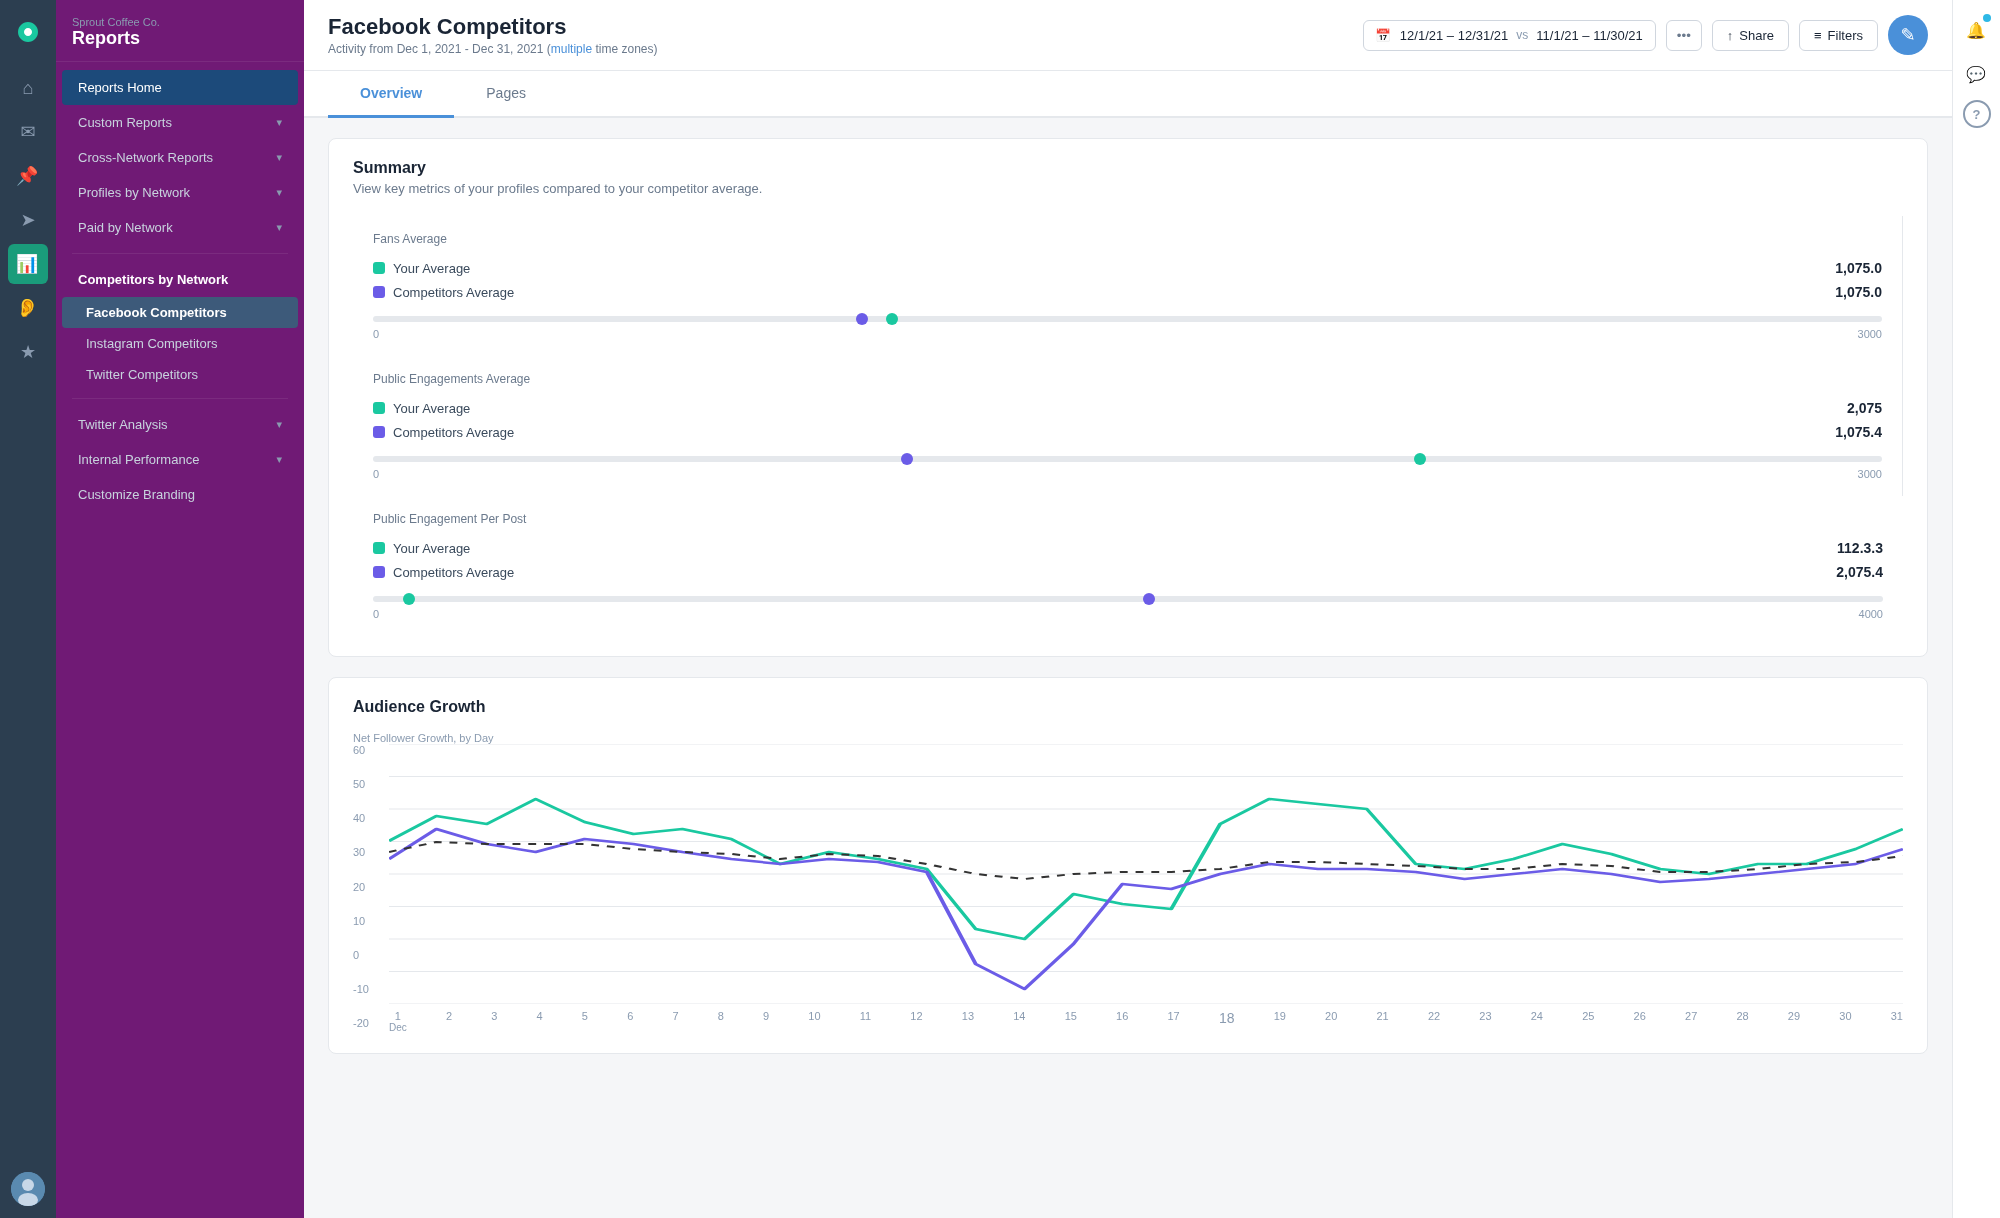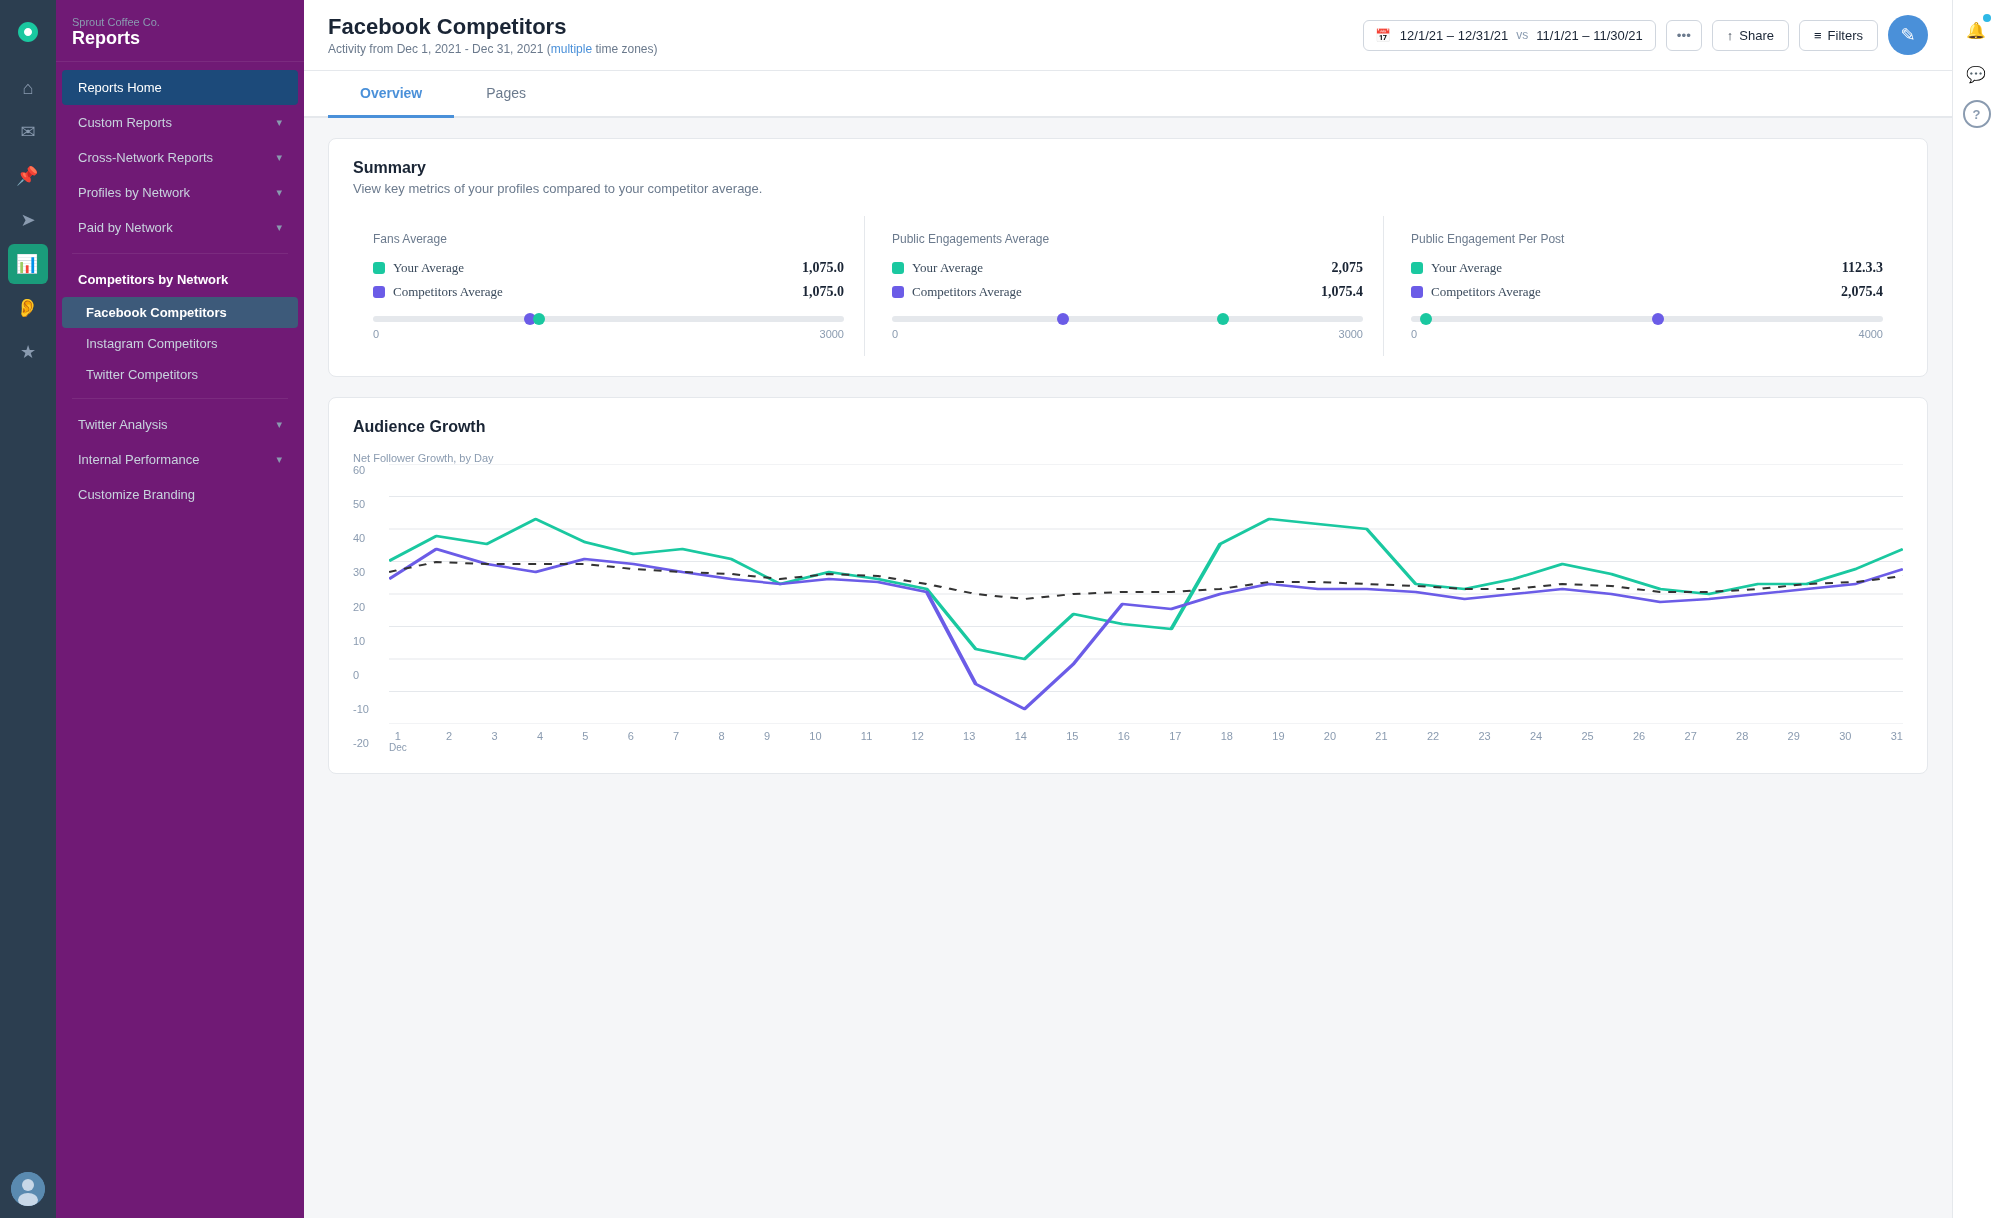--- a/index.html
+++ b/index.html
@@ -229,30 +229,30 @@
       background: #fff;
       border: 1px solid #e5e8ec;
       border-radius: 8px;
       padding: 20px 24px;
     }
     .summary-card h2 { font-size: 16px; font-weight: 700; color: #1a2535; margin-bottom: 4px; }
     .summary-card .subtitle { font-size: 13px; color: #6b7a8d; margin-bottom: 20px; }
 
     .metrics-grid {
       display: grid;
-      grid-template-columns: 1fr 1fr 1fr;
-      gap: 7px;
+      grid-template-columns: 1fr;
+      gap: 0;
     }
     .metric-block {
       padding: 16px 20px;
       border-right: 1px solid #e5e8ec;
     }
     .metric-block:last-child { border-right: none; }
     .metric-label { font-size: 12px; color: #6b7a8d; margin-bottom: 14px; }
-    .metric-row { display: flex; align-items: center; justify-content: space-between; margin-bottom: 8px; font-family: Liberation Serif, serif; }
+    .metric-row { display: flex; align-items: center; justify-content: space-between; margin-bottom: 8px; }
     .metric-indicator { display: flex; align-items: center; gap: 8px; font-size: 13px; color: #3a4a5c; }
     .color-dot { width: 12px; height: 12px; border-radius: 3px; flex-shrink: 0; }
     .metric-value { font-size: 14px; font-weight: 700; color: #1a2535; }
     .slider-track {
       position: relative;
       height: 6px;
       background: #e5e8ec;
       border-radius: 3px;
       margin-top: 16px;
     }
@@ -654,21 +654,21 @@
               <span style="font-size:11px;color:#8a9bb0;">8</span>
               <span style="font-size:11px;color:#8a9bb0;">9</span>
               <span style="font-size:11px;color:#8a9bb0;">10</span>
               <span style="font-size:11px;color:#8a9bb0;">11</span>
               <span style="font-size:11px;color:#8a9bb0;">12</span>
               <span style="font-size:11px;color:#8a9bb0;">13</span>
               <span style="font-size:11px;color:#8a9bb0;">14</span>
               <span style="font-size:11px;color:#8a9bb0;">15</span>
               <span style="font-size:11px;color:#8a9bb0;">16</span>
               <span style="font-size:11px;color:#8a9bb0;">17</span>
-              <span style="font-size:11px;color:#8a9bb0;">18</span>
+              <span style="font-size:14px;color:#8a9bb0;">18</span>
               <span style="font-size:11px;color:#8a9bb0;">19</span>
               <span style="font-size:11px;color:#8a9bb0;">20</span>
               <span style="font-size:11px;color:#8a9bb0;">21</span>
               <span style="font-size:11px;color:#8a9bb0;">22</span>
               <span style="font-size:11px;color:#8a9bb0;">23</span>
               <span style="font-size:11px;color:#8a9bb0;">24</span>
               <span style="font-size:11px;color:#8a9bb0;">25</span>
               <span style="font-size:11px;color:#8a9bb0;">26</span>
               <span style="font-size:11px;color:#8a9bb0;">27</span>
               <span style="font-size:11px;color:#8a9bb0;">28</span>

